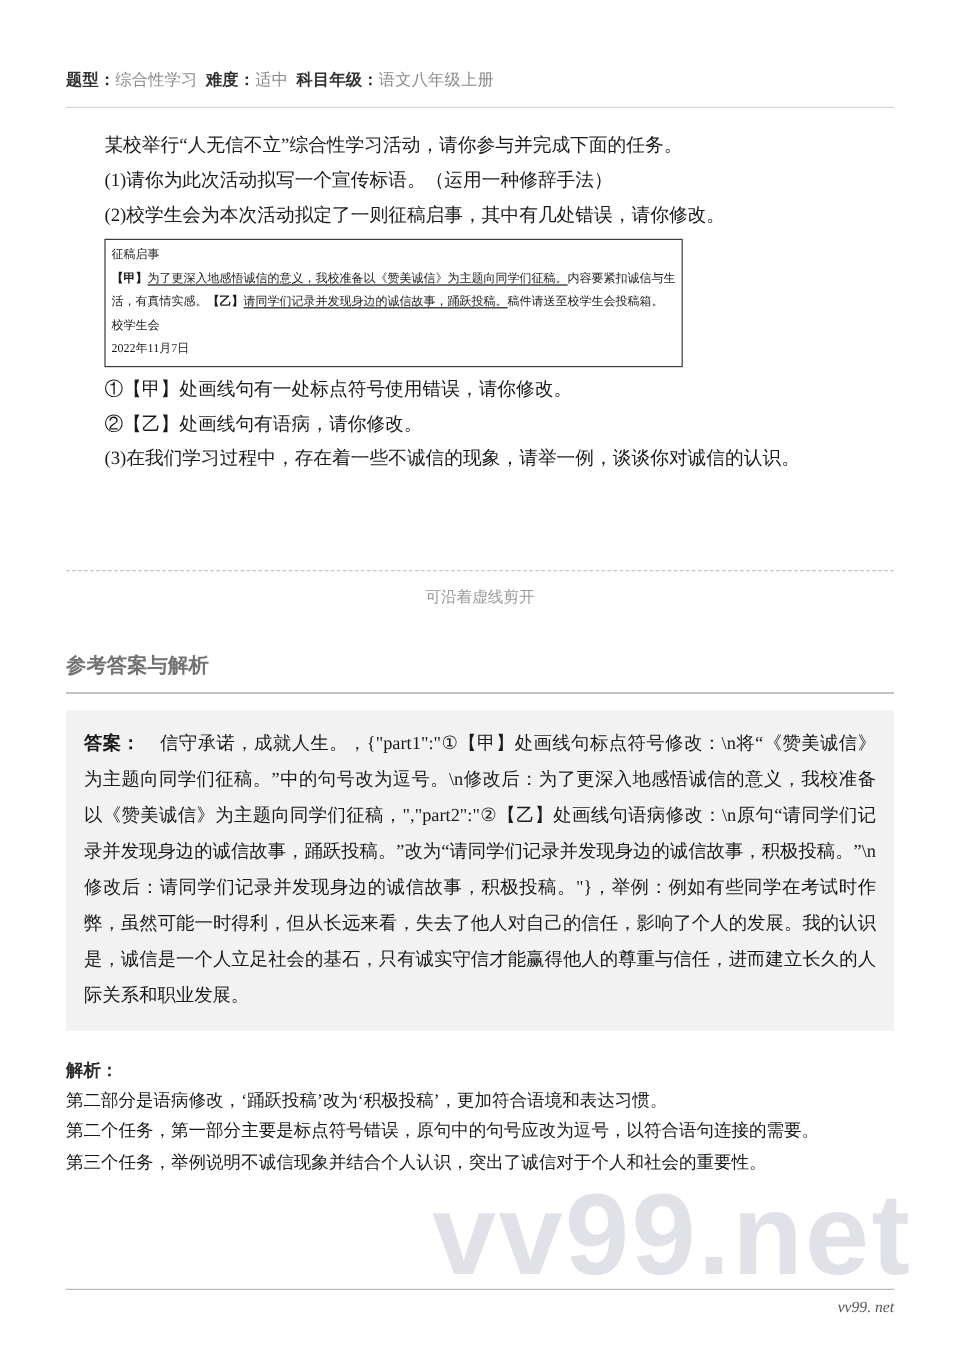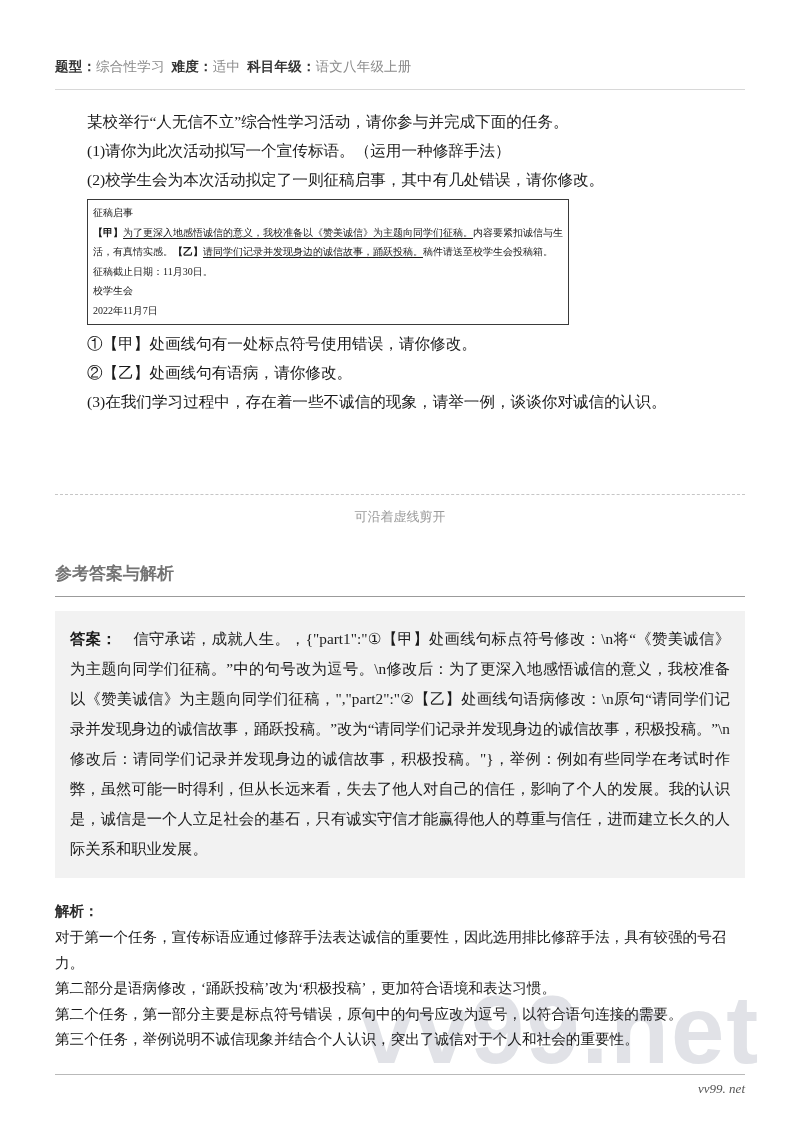--- a/index.html
+++ b/index.html
@@ -177,21 +177,20 @@
     <div class="rule-top"></div>
 
     <div class="qbody">
       <p>某校举行“人无信不立”综合性学习活动，请你参与并完成下面的任务。</p>
       <p>(1)请你为此次活动拟写一个宣传标语。（运用一种修辞手法）</p>
       <p>(2)校学生会为本次活动拟定了一则征稿启事，其中有几处错误，请你修改。</p>
 
       <div class="notice-box">
         <p>征稿启事</p>
         <p><span class="nb-bold">【甲】</span><span class="u">为了更深入地感悟诚信的意义，我校准备以《赞美诚信》为主题向同学们征稿。</span><span>内容要紧扣诚信与生活，有真情实感。</span><span class="nb-bold">【乙】</span><span class="u">请同学们记录并发现身边的诚信故事，踊跃投稿。</span><span>稿件请送至校学生会投稿箱。</span></p>
-        <p>征稿截止日期：11月30日。</p>
         <p>校学生会</p>
         <p>2022年11月7日</p>
       </div>
 
       <p class="after-box">①【甲】处画线句有一处标点符号使用错误，请你修改。</p>
       <p>②【乙】处画线句有语病，请你修改。</p>
       <p>(3)在我们学习过程中，存在着一些不诚信的现象，请举一例，谈谈你对诚信的认识。</p>
     </div>
 
     <div class="cut-wrap">
@@ -201,21 +200,20 @@
 
     <div class="ans-heading">参考答案与解析</div>
     <div class="rule-heading"></div>
 
     <div class="answer-block">
       <span class="lead">答案：</span><span class="gap"></span><span>信守承诺，成就人生。，{"part1":"①【甲】处画线句标点符号修改：\n将“《赞美诚信》为主题向同学们征稿。”中的句号改为逗号。\n修改后：为了更深入地感悟诚信的意义，我校准备以《赞美诚信》为主题向同学们征稿，","part2":"②【乙】处画线句语病修改：\n原句“请同学们记录并发现身边的诚信故事，踊跃投稿。”改为“请同学们记录并发现身边的诚信故事，积极投稿。”\n修改后：请同学们记录并发现身边的诚信故事，积极投稿。"}，举例：例如有些同学在考试时作弊，虽然可能一时得利，但从长远来看，失去了他人对自己的信任，影响了个人的发展。我的认识是，诚信是一个人立足社会的基石，只有诚实守信才能赢得他人的尊重与信任，进而建立长久的人际关系和职业发展。</span>
     </div>
 
     <div class="analysis-title">解析：</div>
     <div class="analysis-body">
-      <p>对于第一个任务，宣传标语应通过修辞手法表达诚信的重要性，因此选用排比修辞手法，具有较强的号召力。</p>
       <p>第二部分是语病修改，‘踊跃投稿’改为‘积极投稿’，更加符合语境和表达习惯。</p>
       <p>第二个任务，第一部分主要是标点符号错误，原句中的句号应改为逗号，以符合语句连接的需要。</p>
       <p>第三个任务，举例说明不诚信现象并结合个人认识，突出了诚信对于个人和社会的重要性。</p>
     </div>
 
   </div>
 
   <div class="footer">
     <div class="footer-rule"></div>
     <div class="footer-text">vv99. net</div>

